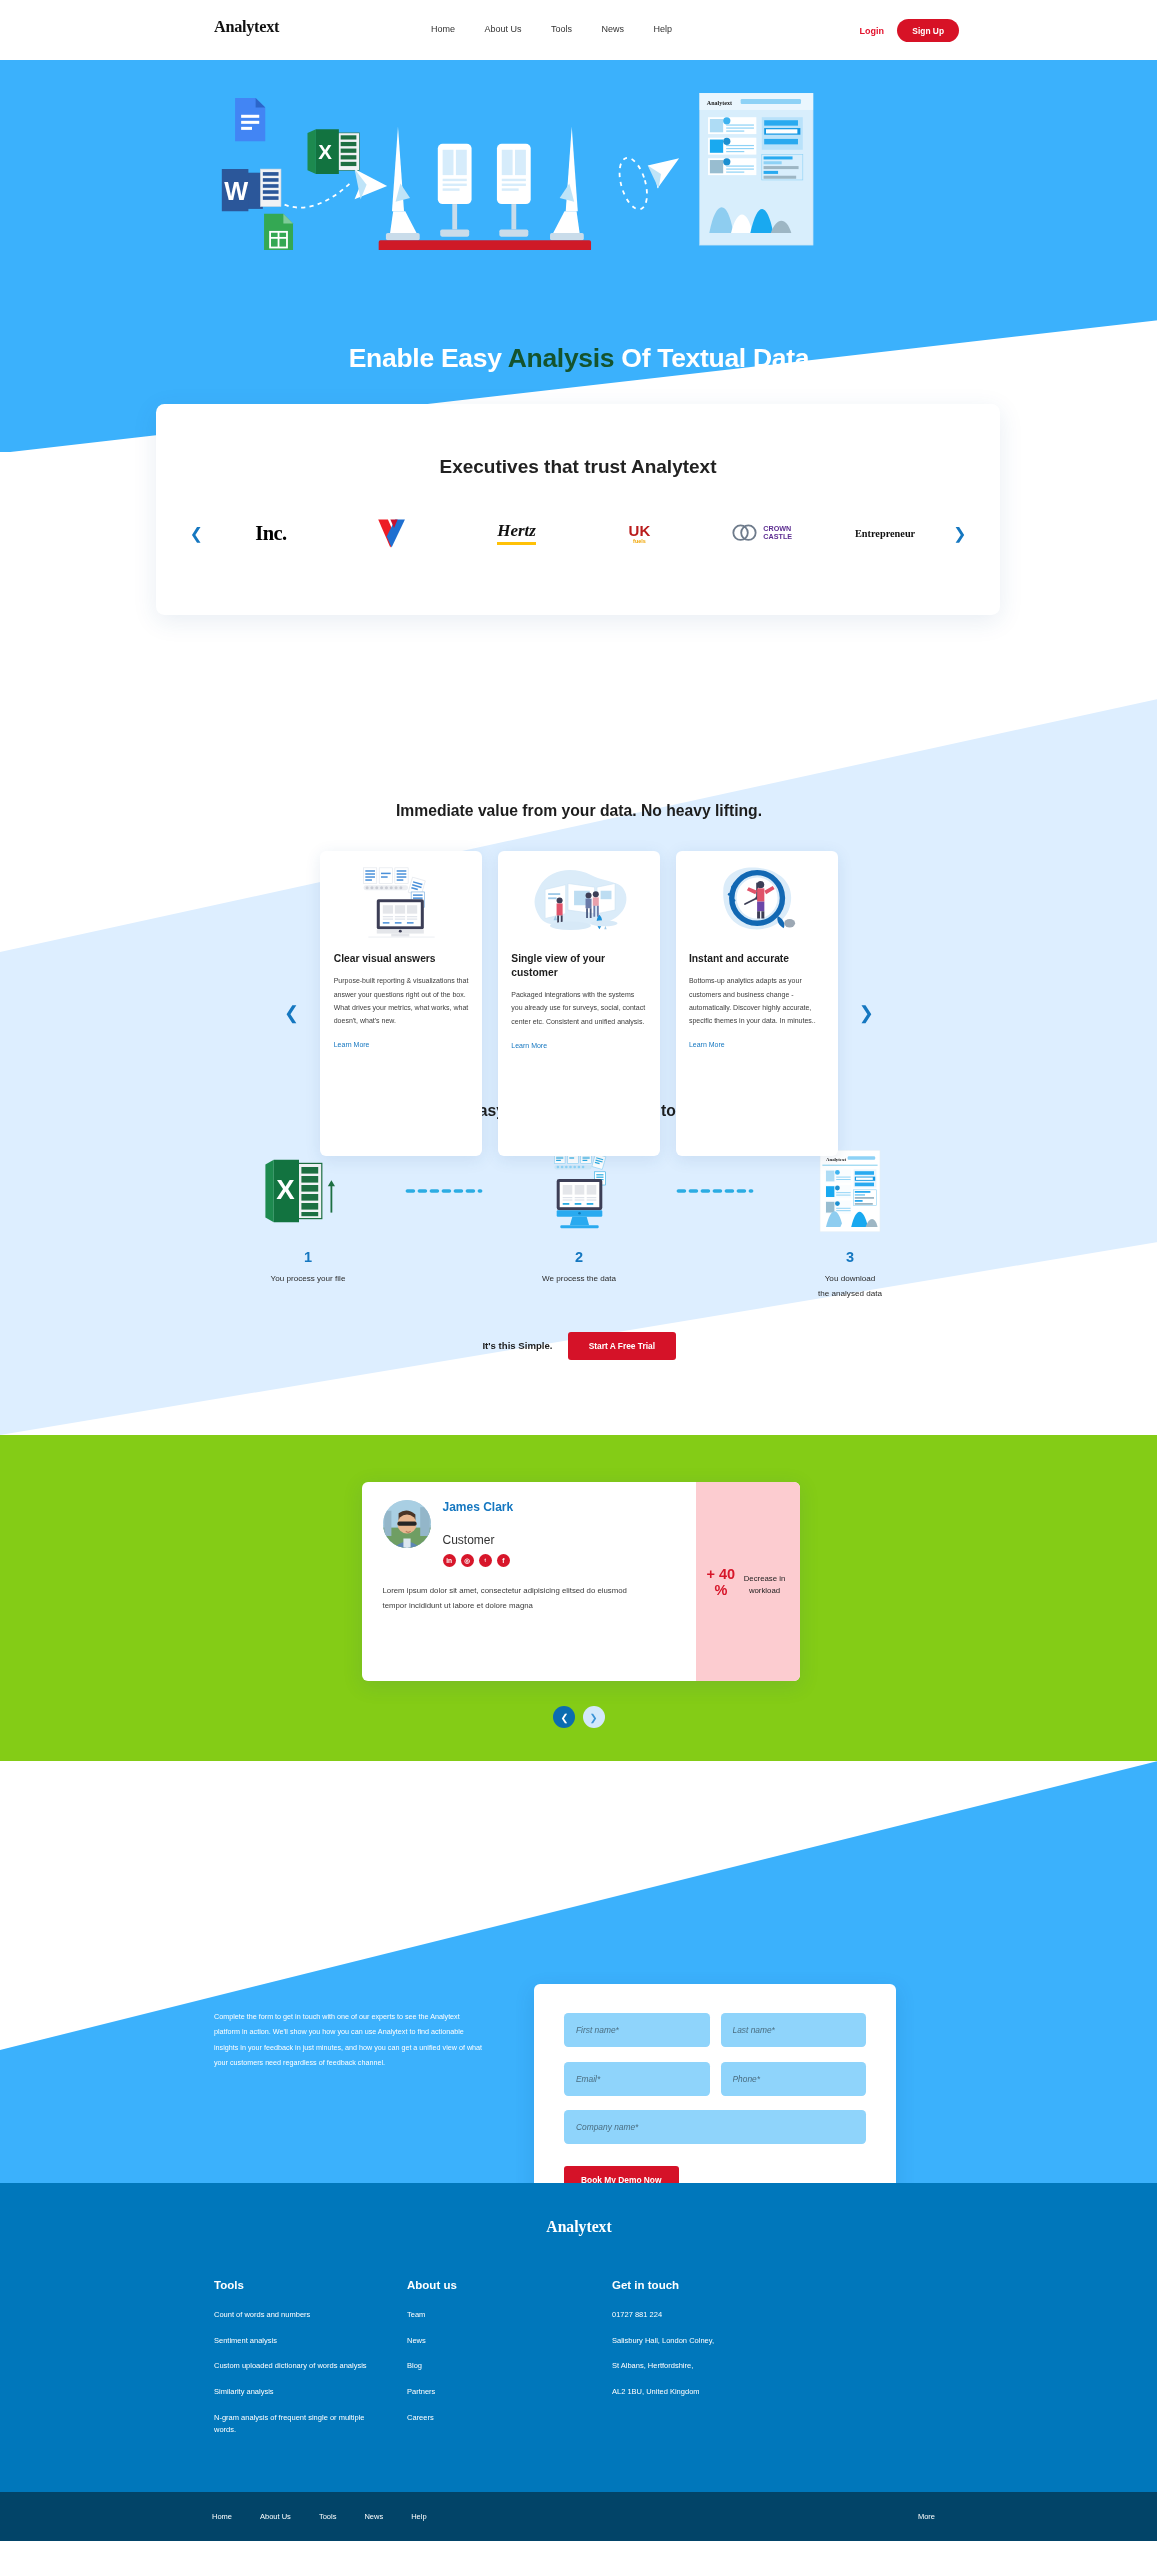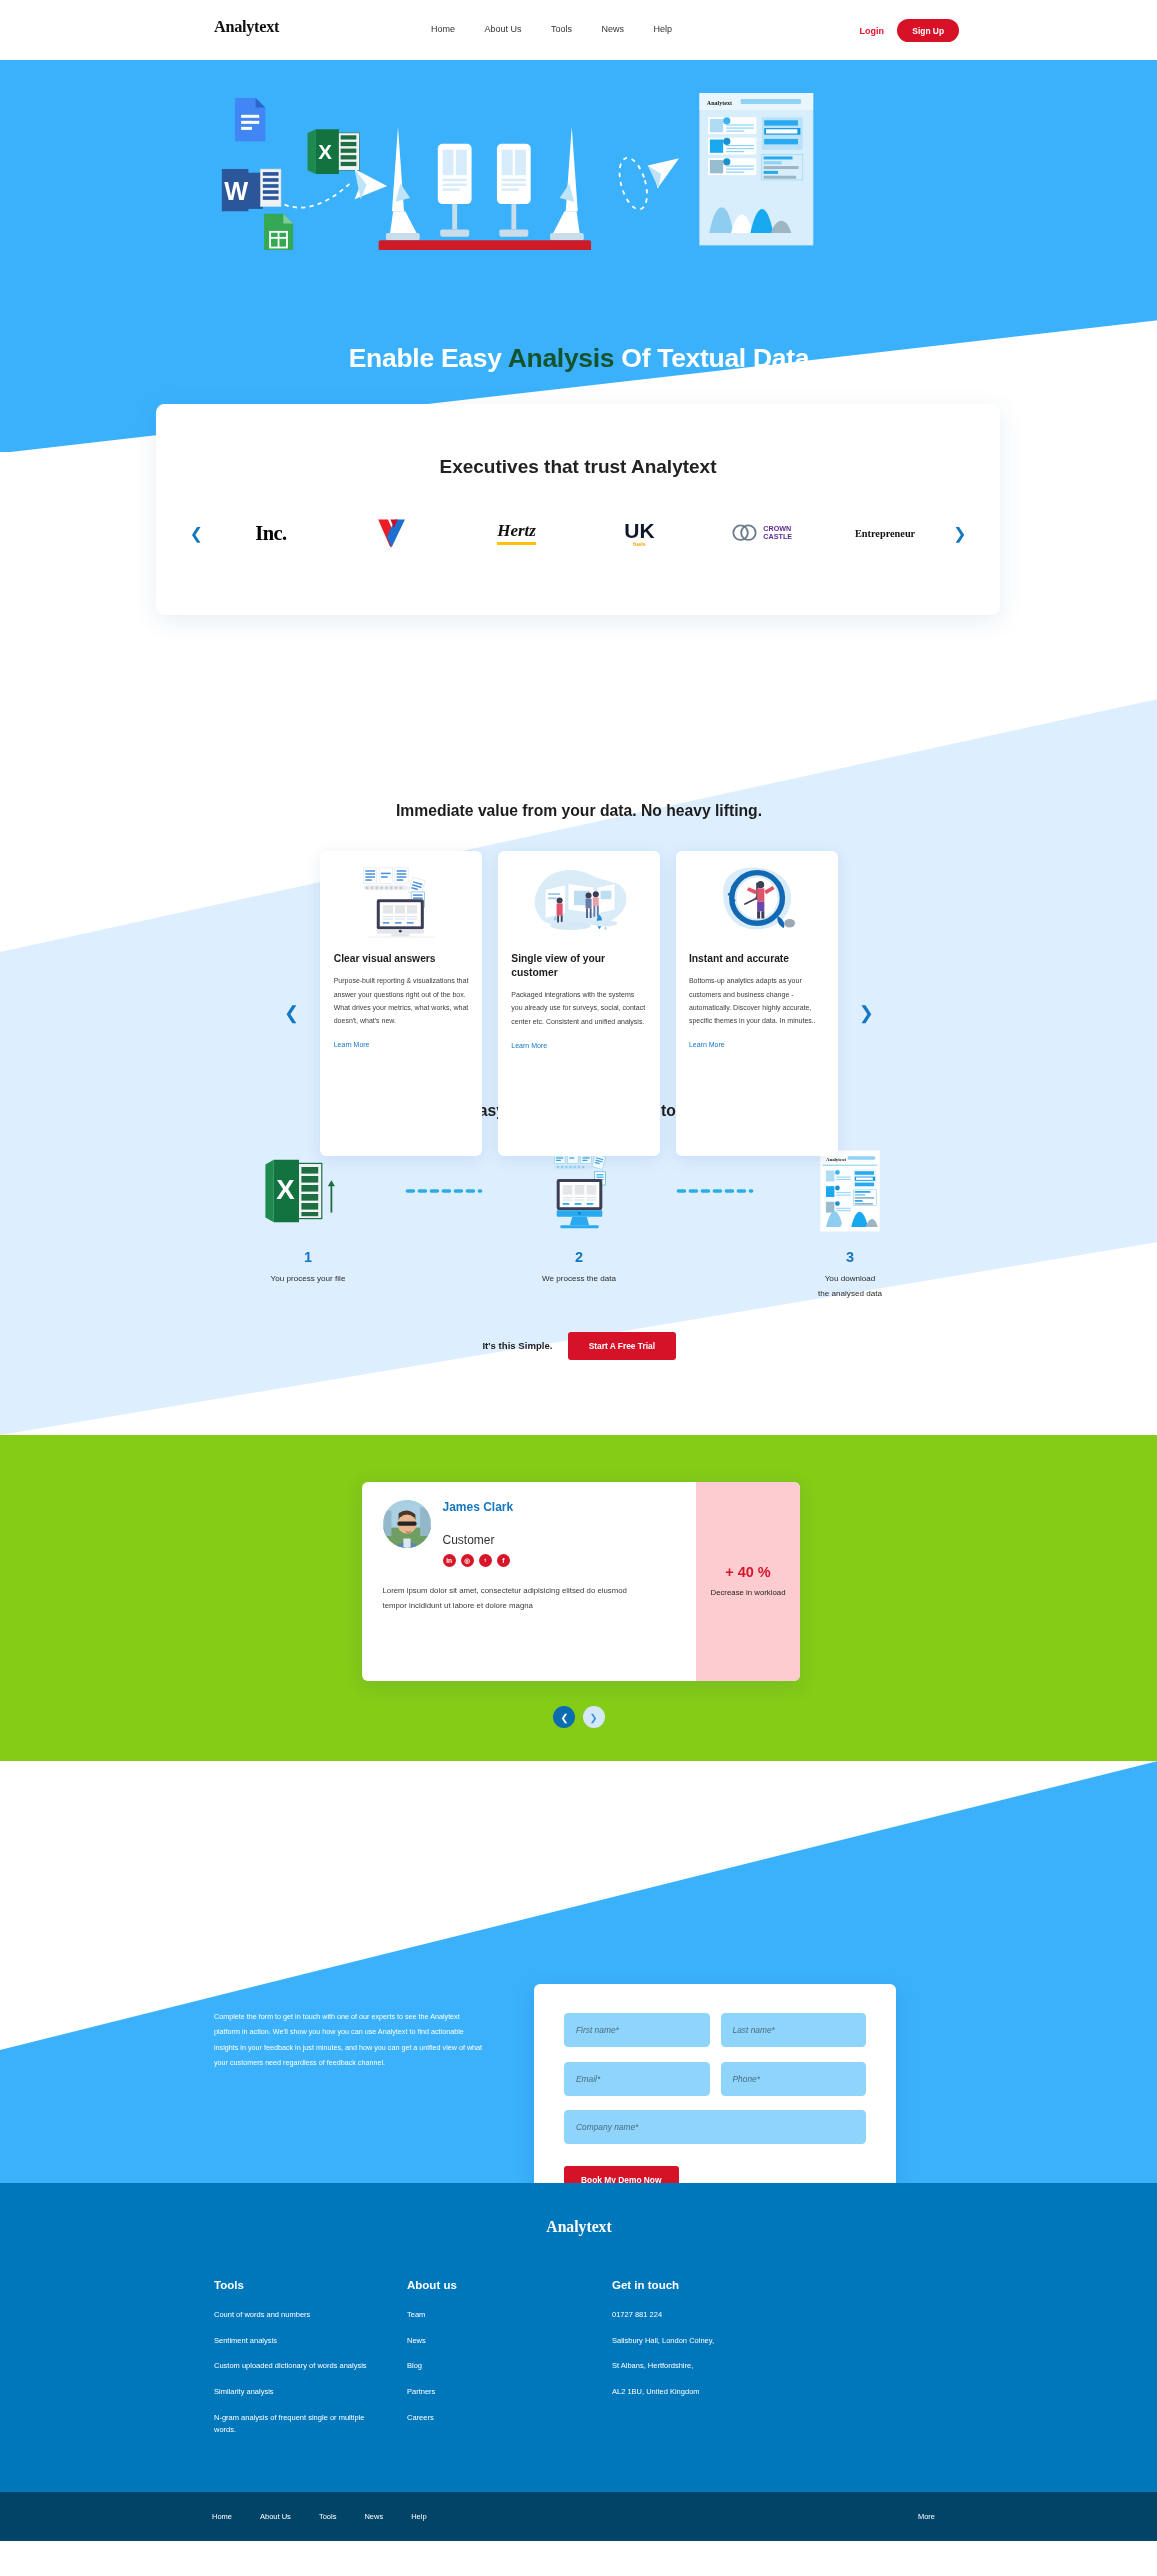--- a/index.html
+++ b/index.html
@@ -39,21 +39,21 @@
   .trust-title{text-align:center;padding-top:52px;font-size:19px;font-weight:700;color:#222;}
   .logos{display:flex;align-items:center;justify-content:center;gap:0;margin-top:37px;padding:0 27px;}
   .logos .car-arrow{color:#1577c0;font-size:15.7px;cursor:pointer;width:26.5px;text-align:center;}
   .logo-slot{flex:1;display:flex;align-items:center;justify-content:center;height:36px;}
   .lg-inc{font-family:"Liberation Serif",serif;font-weight:700;font-size:20.5px;color:#000;letter-spacing:-0.6px;}
   .lg-hertz{font-family:"Liberation Serif",serif;font-style:italic;font-weight:700;font-size:17px;color:#111;border-bottom:3px solid #ffc107;padding-bottom:1.8px;}
   .lg-ent{font-family:"Liberation Serif",serif;font-weight:700;font-size:10.3px;color:#111;}
   .lg-crown{display:flex;align-items:center;gap:3px;}
   .lg-crown .cc-txt{font-size:7.2px;font-weight:700;color:#5c2d91;line-height:1.05;}
   .lg-uk{display:flex;flex-direction:column;align-items:center;}
-  .lg-uk .uk-top{font-size:21px;font-weight:700;color:#0f172a;line-height:1;}
+  .lg-uk .uk-top{font-size:15px;font-weight:700;color:#b91c1c;line-height:1;}
   .lg-uk .uk-sub{font-size:5.4px;color:#f0a400;font-weight:600;}
 
   
   .value{position:relative;background:#fff;height:362px;}
   .value .band{position:absolute;left:0;top:0;width:1158px;height:362px;background:#ddeeff;
       clip-path:polygon(1158px 0,1158px 362px,0 362px,0 253px);}
   .value h2{position:relative;z-index:5;text-align:center;padding-top:103px;font-size:15.7px;font-weight:700;color:#1d1d1d;}
   .cards{position:absolute;left:0;top:152px;width:1158px;display:flex;justify-content:center;align-items:flex-start;gap:0;z-index:6;}
   .cards .car-arrow{color:#1577c0;font-size:18px;width:42px;text-align:center;cursor:pointer;margin-top:151px;}
   .card{width:162px;background:#fff;border-radius:6px;box-shadow:0 3.6px 15.7px rgba(30,80,140,.10);padding:0 13.3px 18px 13.3px;margin:0 7.8px;min-height:305px;}
@@ -81,21 +81,21 @@
   .tcard{position:absolute;left:362px;top:47px;width:438px;min-height:199px;background:#fff;border-radius:6px;
      box-shadow:0 4.8px 20.5px rgba(30,80,140,.13);display:flex;overflow:hidden;}
   .tleft{flex:1;padding:18px 20.5px 20.5px 20.5px;}
   .thead{display:flex;gap:12px;}
   .avatar{width:48px;height:48px;border-radius:50%;flex:none;overflow:hidden;position:relative;background:linear-gradient(160deg,#b9d6e8,#7fa8bd 55%,#5f8a5c);}
   .tname{font-size:12px;font-weight:700;color:#1577c0;}
   .trole{font-size:12px;color:#333;margin-top:19px;}
   .socials{display:flex;gap:4.8px;margin-top:7.2px;}
   .soc{width:13.3px;height:13.3px;border-radius:50%;background:#d7162a;color:#fff;display:flex;align-items:center;justify-content:center;font-size:6.6px;font-weight:700;cursor:pointer;}
   .tquote{font-size:7.8px;color:#3a3a3a;line-height:1.95;margin-top:15.7px;max-width:253px;}
-  .tright{width:104px;background:#fcccd0;display:flex;flex-direction:column;align-items:center;justify-content:center;text-align:center;padding:0 8.4px;}
+  .tright{width:104px;background:#fcccd0;display:flex;flex-direction:row;align-items:center;justify-content:center;text-align:center;padding:0 8.4px;}
   .tpct{font-size:14.5px;font-weight:700;color:#d7162a;}
   .tpctlbl{font-size:7.8px;color:#222;margin-top:7.2px;line-height:1.6;}
   .tnav{position:absolute;left:0;top:271px;width:1158px;display:flex;justify-content:center;gap:7.2px;}
   .tnavbtn{width:22px;height:22px;border-radius:50%;display:flex;align-items:center;justify-content:center;font-size:9.6px;cursor:pointer;border:none;font-family:inherit;}
   .tnavbtn.a{background:#0b6cb0;color:#fff;}
   .tnavbtn.b{background:#d3e8fb;color:#3b93d6;}
 
   
   .demo{position:relative;background:#fff;height:422px;overflow:hidden;}
   .demo .bluediag{position:absolute;left:0;top:0;width:1158px;height:422px;background:#3bb1fc;

